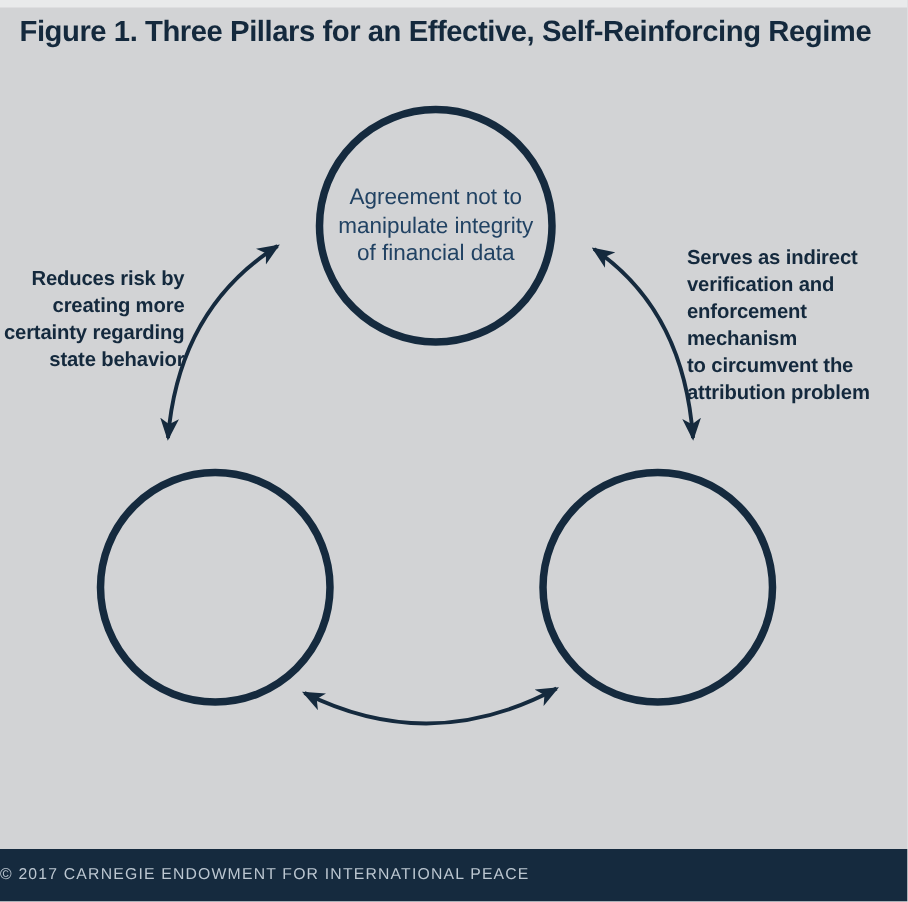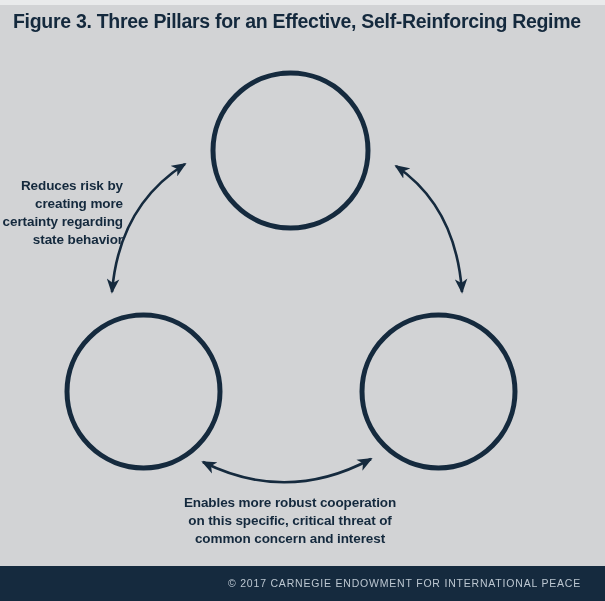--- a/index.html
+++ b/index.html
@@ -58,63 +58,68 @@
   .label-right  { left: 458px;  top: 163px; text-align: left;  width: 140px; }
   .label-bottom { left: 150px;  top: 494px; text-align: center; width: 280px; }
   .footer-bar {
     position: absolute;
     left: 0; top: 566px;
     width: 605px; height: 35px;
     background: #152a3e;
   }
   .footer-text {
     display: block;
-    text-align: right;
+    text-align: left;
     padding-right: 24px;
     line-height: 35px;
     font-size: 10.5px;
     letter-spacing: 0.8px;
     color: #bcc7d1;
   }
 </style>
 </head>
 <body>
 
 <div id="app">
 
   <div class="top-strip"></div>
 
-  <h1 class="figure-title">Figure 3. Three Pillars for an Effective, Self-Reinforcing Regime</h1>
+  <h1 class="figure-title">Figure 1. Three Pillars for an Effective, Self-Reinforcing Regime</h1>
 
   <svg class="diagram" width="605" height="601" viewBox="0 0 605 601">
     <defs>
       <marker id="arrowhead" markerUnits="userSpaceOnUse" markerWidth="15" markerHeight="13" viewBox="0 0 12 10" refX="10.5" refY="5" orient="auto-start-reverse">
         <path d="M0,0 L12,5 L0,10 L3.2,5 Z" fill="#152a3e"></path>
       </marker>
     </defs>
 
     <circle cx="290.5" cy="150.5" r="77.5" fill="none" stroke="#152a3e" stroke-width="5"></circle>
     <circle cx="143.5" cy="391.5" r="76.5" fill="none" stroke="#152a3e" stroke-width="5"></circle>
     <circle cx="438.5" cy="391.5" r="76.5" fill="none" stroke="#152a3e" stroke-width="5"></circle>
 
     <path d="M 112 292 Q 119 206 185 164" fill="none" stroke="#152a3e" stroke-width="2.6" marker-start="url(#arrowhead)" marker-end="url(#arrowhead)"></path>
     <path d="M 396 166 Q 456 207 462 292" fill="none" stroke="#152a3e" stroke-width="2.6" marker-start="url(#arrowhead)" marker-end="url(#arrowhead)"></path>
     <path d="M 203 462 Q 287 504 371 459" fill="none" stroke="#152a3e" stroke-width="2.6" marker-start="url(#arrowhead)" marker-end="url(#arrowhead)"></path>
   </svg>
 
+  <div class="node-text node-top">Agreement not to
+manipulate integrity
+of financial data</div>
 
 
 
   <div class="edge-label label-left">Reduces risk by
 creating more
 certainty regarding
 state behavior</div>
 
+  <div class="edge-label label-right">Serves as indirect
+verification and
+enforcement mechanism
+to circumvent the
+attribution problem</div>
 
-  <div class="edge-label label-bottom">Enables more robust cooperation
-on this specific, critical threat of
-common concern and interest</div>
 
   <div class="footer-bar">
     <span class="footer-text">© 2017 CARNEGIE ENDOWMENT FOR INTERNATIONAL PEACE</span>
   </div>
 
 </div>
 
 </body></html>

